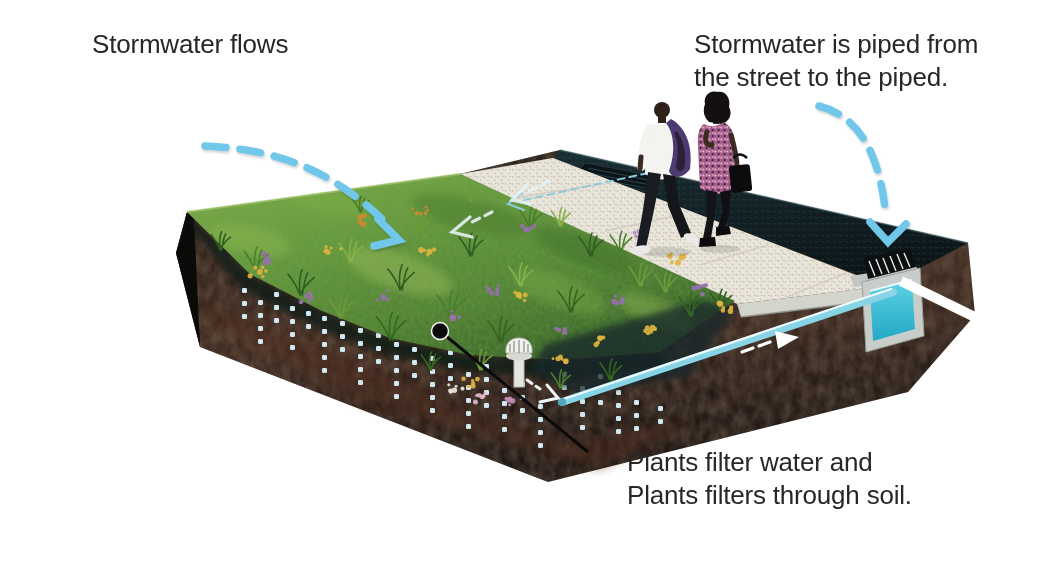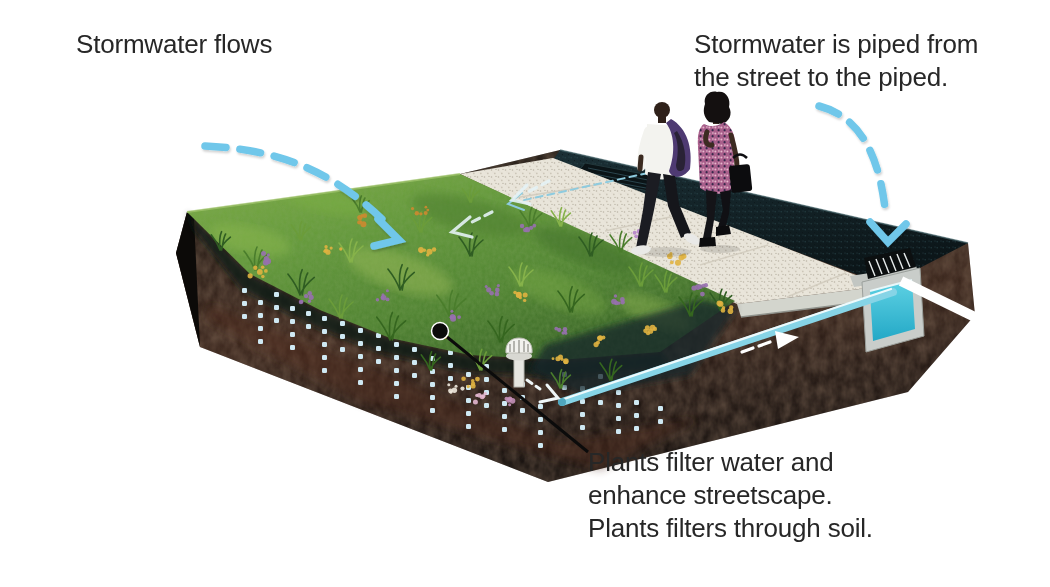--- a/index.html
+++ b/index.html
@@ -4,23 +4,23 @@
 <style>
   html,body{margin:0;padding:0;background:#ffffff;}
   #canvas{
     position:relative;width:1050px;height:587px;background:#ffffff;overflow:hidden;
     font-family:"Liberation Sans","DejaVu Sans",sans-serif;
   }
   .annotation{
     position:absolute;color:#272727;font-size:26px;line-height:33px;
     letter-spacing:-0.2px;font-weight:400;white-space:nowrap;
   }
-  #ann-left{left:76px;top:28px;}
+  #ann-left{left:92px;top:28px;}
   #ann-right{left:694px;top:28px;}
-  #ann-bottom{left:588px;top:446px;}
+  #ann-bottom{left:627px;top:446px;}
   svg{position:absolute;left:0;top:0;}
 </style>
 </head>
 <body>
 
 <div id="canvas">
 
 <svg width="1050" height="587" viewBox="0 0 1050 587">
   <defs>
     <linearGradient id="soilG" x1="0" y1="0.1" x2="0.2" y2="1">
@@ -528,17 +528,16 @@
 
 <div id="ann-left" class="annotation">
   <div>Stormwater flows</div>
 </div>
 <div id="ann-right" class="annotation">
   <div>Stormwater is piped from</div>
   <div>the street to the piped.</div>
 </div>
 <div id="ann-bottom" class="annotation">
   <div>Plants filter water and</div>
-  <div>enhance streetscape.</div>
   <div>Plants filters through soil.</div>
 </div>
 
 </div>
 
 </body></html>

